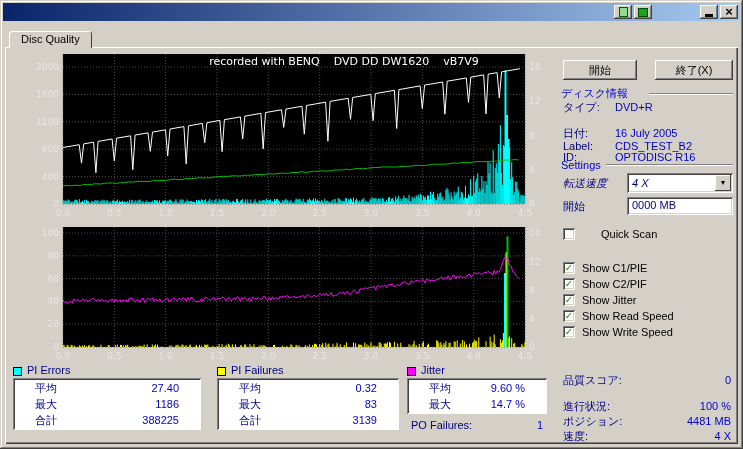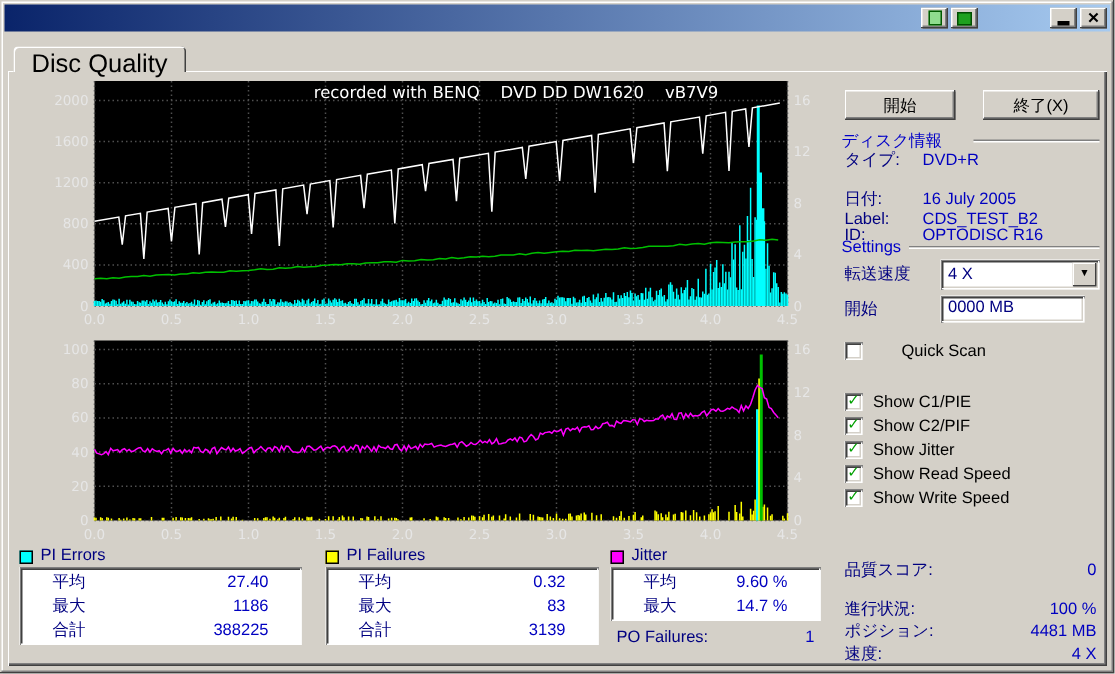--- a/index.html
+++ b/index.html
@@ -25,21 +25,21 @@
   }
   .tbtn.gap{margin-right:46px;}
   .g-copy{width:9px;height:10px;background:#8fdc8f;border:1px solid #005a00;}
   .g-save{width:10px;height:9px;background:#1fa11f;border:1px solid #004d00;}
   .g-min{width:8px;height:3px;background:#000;margin-top:7px;}
   .g-close{font-weight:bold;font-size:13px;line-height:10px;color:#000;}
 
   .tab{
     position:absolute;left:9px;top:31px;height:17px;padding:2px 12px 0 12px;background:#d4d0c8;
     box-shadow: inset 1px 1px 0 #ffffff, inset -1px 0 0 #404040;
-    border-radius:3px 3px 0 0;z-index:2;font-size:17px;
+    border-radius:3px 3px 0 0;z-index:2;font-size:11px;
   }
   .page{
     position:absolute;left:5px;top:47px;width:733px;height:397px;background:#d4d0c8;
     box-shadow: inset 1px 1px 0 #ffffff, inset -1px -1px 0 #404040, inset -2px -2px 0 #808080;
     z-index:1;
   }
   .chart{position:absolute;}
   .chart-top{left:2px;top:6px;}
   .chart-bottom{left:2px;top:176px;}
   svg{font-family:"DejaVu Sans","Liberation Sans",sans-serif;display:block;}
@@ -70,21 +70,21 @@
   .inforow{position:absolute;left:6px;right:2px;height:13px;line-height:13px;}
   .inforow .lab{position:absolute;left:0;color:#000080;}
   .inforow .val{position:absolute;left:52px;color:#0000c0;}
   .ctlrow{position:absolute;left:6px;right:2px;height:20px;line-height:20px;color:#000080;}
   .combo{position:absolute;left:64px;top:0;width:106px;height:20px;background:#fff;
     box-shadow: inset 1px 1px 0 #808080, inset -1px -1px 0 #ffffff, inset 2px 2px 0 #404040, inset -2px -2px 0 #d4d0c8;}
   .combo .cval{position:absolute;left:5px;top:1px;line-height:18px;color:#000080;}
   .combo .drop{position:absolute;right:2px;top:2px;bottom:2px;width:16px;background:#d4d0c8;
     display:flex;align-items:center;justify-content:center;font-size:7px;color:#000;
     box-shadow: inset -1px -1px 0 #404040, inset 1px 1px 0 #ffffff;}
-  .tfield{position:absolute;left:64px;top:0;width:96px;height:18px;background:#fff;color:#000080;
+  .tfield{position:absolute;left:64px;top:0;width:106px;height:18px;background:#fff;color:#000080;
     padding-left:5px;line-height:16px;
     box-shadow: inset 1px 1px 0 #808080, inset -1px -1px 0 #ffffff, inset 2px 2px 0 #404040, inset -2px -2px 0 #d4d0c8;}
   .cbrow{position:absolute;left:6px;display:flex;align-items:center;gap:7px;height:14px;color:#000;}
   .cbbox{width:12px;height:12px;background:#fff;display:flex;align-items:center;justify-content:center;
     box-shadow: inset 1px 1px 0 #808080, inset -1px -1px 0 #ffffff, inset 2px 2px 0 #404040, inset -2px -2px 0 #d4d0c8;}
   .cbbox .mark{visibility:hidden;color:#00a000;font-weight:bold;font-size:10px;line-height:1;}
   .cbbox.on .mark{visibility:visible;}
   .valrow{position:absolute;left:6px;right:4px;display:flex;justify-content:space-between;height:14px;line-height:14px;color:#000080;}
   .valrow .v{color:#0000c0;}
 </style>
@@ -936,21 +936,21 @@
       <div class="inforow" style="top:85px;">
         <span class="lab">Label:</span>
         <span class="val">CDS_TEST_B2</span>
       </div>
 
       <div class="sect" style="top:103px;">
         <span>Settings</span>
           <span class="line"></span>
       </div>
 
-      <div class="ctlrow" style="top:118px;">
+      <div class="ctlrow" style="top:118px;font-style:italic;">
         <span>転送速度</span>
         <div class="combo">
           <span class="cval">4 X</span>
           <span class="drop">
               <span>▼</span>
             </span>
         </div>
       </div>
 
       <div class="ctlrow" style="top:142px;height:18px;line-height:18px;">

